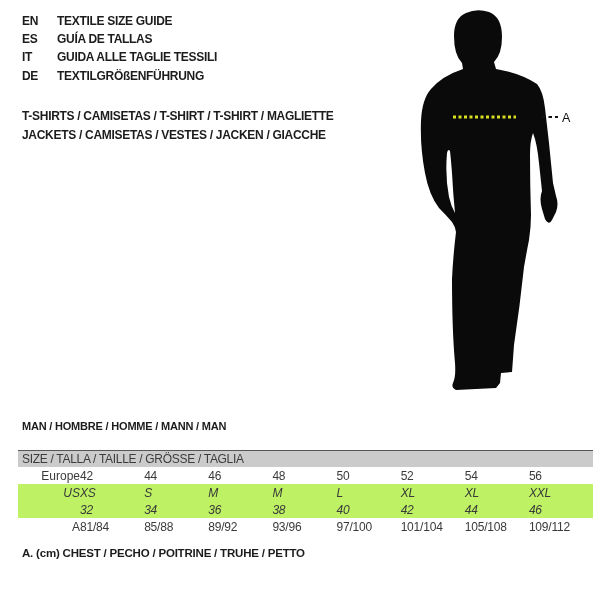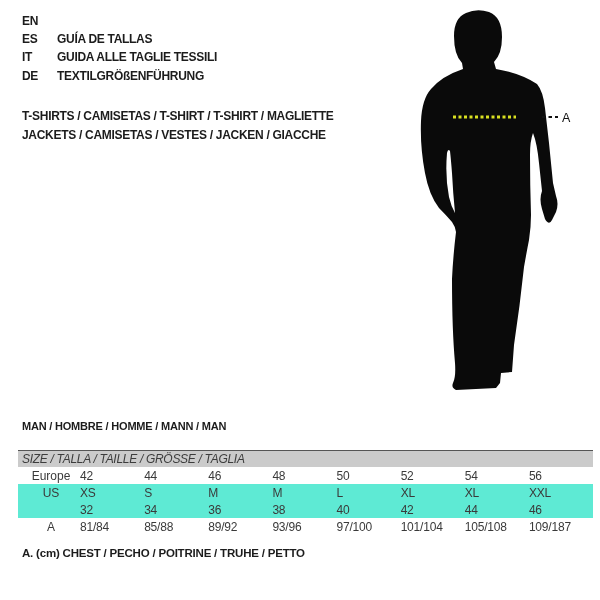--- a/index.html
+++ b/index.html
@@ -29,36 +29,37 @@
   .figure-wrap { left: 408px; top: 5px; width: 170px; height: 400px; }
 
   
   .section-title { left: 22px; top: 420px; font-size: 11px; font-weight: 700; letter-spacing: -0.2px; }
 
   
   .size-table { left: 18px; top: 450px; width: 575px; font-size: 12px; color: #3a3a3a; }
   .st-header {
     height: 17px; background: #cbcbcb; border-top: 1.5px solid #555;
     display: flex; align-items: center; padding-left: 4px;
-    letter-spacing: -0.3px; color: #3c3c3c; white-space: nowrap; font-style: italic;
+    letter-spacing: -0.3px; color: #3c3c3c; white-space: nowrap;
   }
   .st-row { height: 17px; display: flex; align-items: center; }
-  .st-row.stripe { background: #5eead4; }
-  .st-cell-label { width: 62px; padding-left: 4px; text-align: center; }
+  .st-row.stripe { background: #bef264; font-style: italic; }
+  .st-cell-label { width: 62px; padding-left: 4px; text-align: right; }
   .st-cell { flex: 1; letter-spacing: -0.2px; }
 
   
   .footnote { left: 22px; top: 547px; font-size: 11.5px; font-weight: 700; letter-spacing: -0.2px; text-align: center; }
 </style>
 </head>
 <body>
 
 <div class="abs lang-block">
   <div class="lang-row">
     <span class="lang-code">EN</span>
+    <span class="lang-label">TEXTILE SIZE GUIDE</span>
   </div>
   <div class="lang-row">
     <span class="lang-code">ES</span>
     <span class="lang-label">GUÍA DE TALLAS</span>
   </div>
   <div class="lang-row">
     <span class="lang-code">IT</span>
     <span class="lang-label">GUIDA ALLE TAGLIE TESSILI</span>
   </div>
   <div class="lang-row">
@@ -145,17 +146,17 @@
 
   <div class="st-row">
     <span class="st-cell-label">A</span>
     <span class="st-cell">81/84</span>
     <span class="st-cell">85/88</span>
     <span class="st-cell">89/92</span>
     <span class="st-cell">93/96</span>
     <span class="st-cell">97/100</span>
     <span class="st-cell">101/104</span>
     <span class="st-cell">105/108</span>
-    <span class="st-cell">109/187</span>
+    <span class="st-cell">109/112</span>
   </div>
 </div>
 
 <div class="abs footnote">A. (cm) CHEST / PECHO / POITRINE / TRUHE / PETTO</div>
 
 </body></html>

